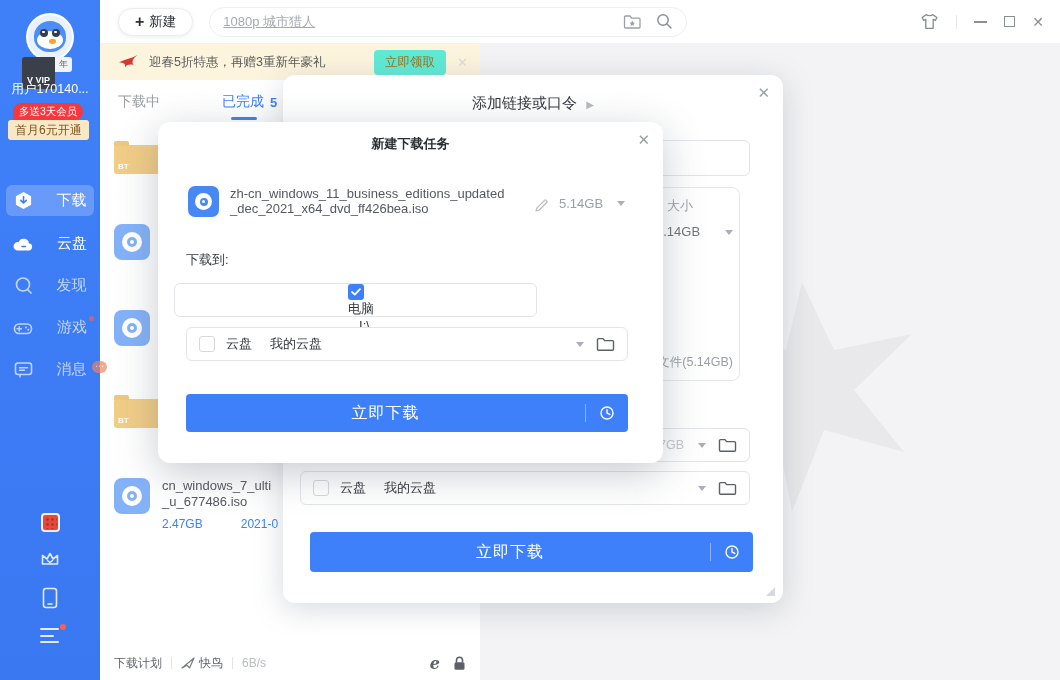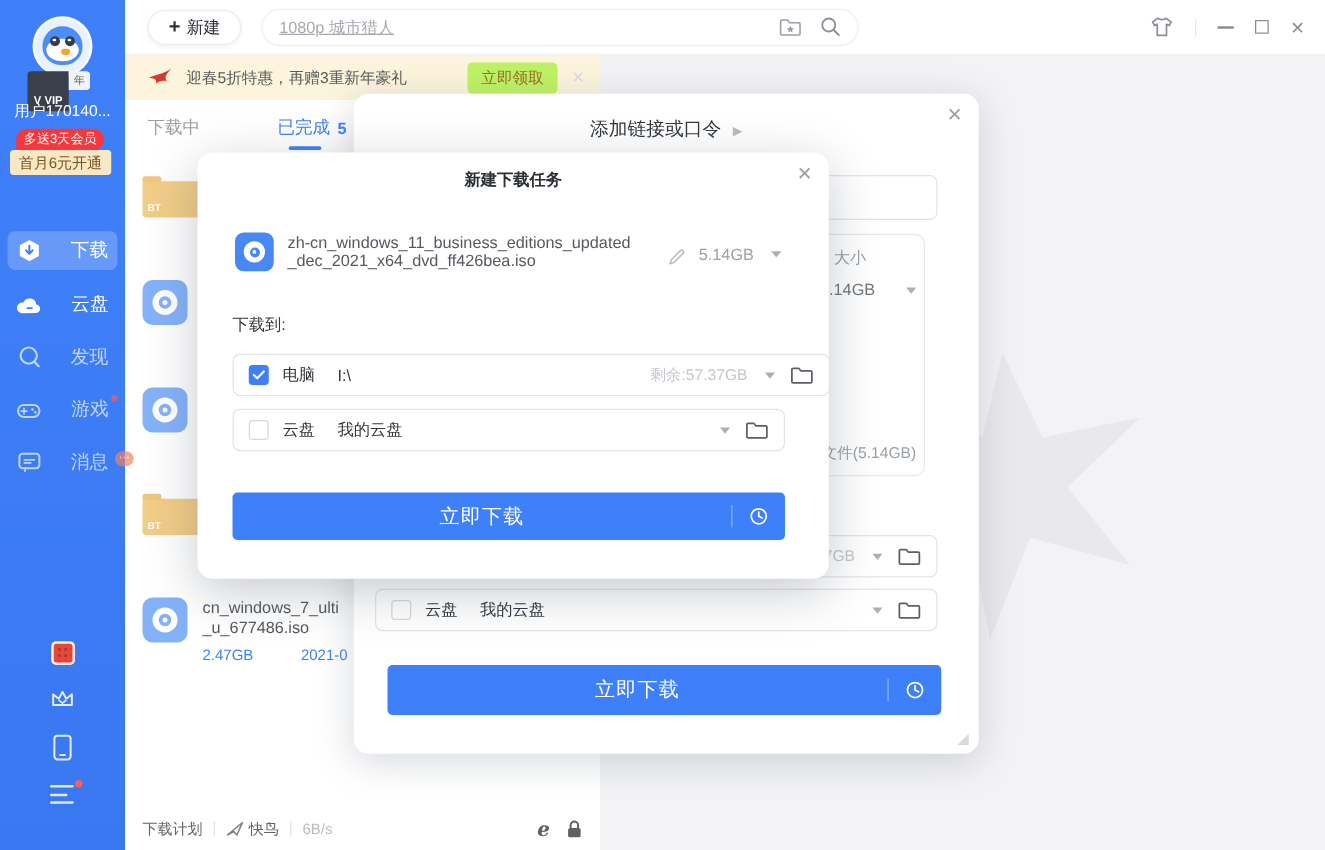--- a/index.html
+++ b/index.html
@@ -22,21 +22,21 @@
   .win-controls{ margin-left:auto; display:flex; align-items:center; gap:17px; padding-right:16px; }
   .wc-sep{ width:1px; height:14px; background:#E7E8EA; }
   .wc-min{ width:13px; height:2px; background:#8A8F94; }
   .wc-max{ width:11px; height:11px; border:1.5px solid #8A8F94; }
   .wc-close{ font-size:14px; color:#8A8F94; line-height:1; }
 
   
   .left-panel{ position:absolute; left:100px; top:44px; width:380px; height:636px; background:#fff; }
   .banner{ height:36px; background:#FCF4DC; display:flex; align-items:center; padding:0 12px 0 18px; }
   .banner-text{ margin-left:10px; font-size:12.5px; color:#5B5B5B; flex:1; }
-  .banner-cta{ background:#bef264; border-radius:4px; color:#99701C; font-size:12.5px; padding:4px 11px; }
+  .banner-cta{ background:#5eead4; border-radius:4px; color:#99701C; font-size:12.5px; padding:4px 11px; }
   .banner-x{ margin-left:11px; color:#DBDBDB; font-size:13px; }
   .tabs{ height:44px; display:flex; align-items:center; padding-left:18px; }
   .tab1{ font-size:14px; color:#9B9EA3; }
   .tab2{ margin-left:62px; font-size:14px; color:#3E7FFA; position:relative; display:flex; gap:6px; align-items:center;}
   .tab2 .cnt{ font-weight:bold; font-size:13px; }
   .tab2::after{ content:''; position:absolute; left:9px; bottom:-9px; width:26px; height:3px;
                 background:#3E7FFA; border-radius:2px; }
   .dl-item{ position:absolute; left:14px; display:flex; }
   .disc{ width:36px; height:36px; border-radius:8px; background:#84B2F9; position:relative; flex:0 0 auto;}
   .disc .ring{ position:absolute; inset:8px; background:#fff; border-radius:50%; }
@@ -78,21 +78,21 @@
                  border:1px solid #E6E8EB; border-radius:8px; }
   .bd-size-hdr{ position:absolute; right:46px; top:9px; font-size:13px; color:#9AA0A6; }
   .bd-size-val{ position:absolute; left:355px; top:36px; font-size:13px; color:#71767C; }
   .bd-size-caret{ position:absolute; left:424px; top:42px; }
   .bd-footer{ position:absolute; right:6px; bottom:9px; font-size:12.5px; color:#9AA0A6; }
 
   .opt-row{ position:absolute; height:34px; border:1px solid #E2E4E8; border-radius:6px;
             display:flex; align-items:center; padding:0 12px; background:#fff; }
   .bd-row1{ left:17px; top:353px; width:450px; justify-content:flex-end; }
   .bd-row2{ left:17px; top:396px; width:450px; }
-  .fm-row1{ left:28px; top:161px; width:478px; }
+  .fm-row1{ left:16px; top:161px; width:363px;flex-direction:column; }
   .fm-row2{ left:28px; top:205px; width:442px; }
   .cb{ width:16px; height:16px; border-radius:3px; flex:0 0 auto; position:relative; }
   .cb.on{ background:#3E7FFA; display:flex; align-items:center; justify-content:center; }
   .cb.off{ background:#fff; border:1px solid #D5D8DC; }
   .row-label{ margin-left:11px; font-size:13px; color:#33373C; }
   .row-val{ margin-left:18px; font-size:13px; color:#33373C; }
   .row-dim{ font-size:12.5px; color:#C3C6CB; }
   .caret{ width:0; height:0; border-left:4px solid transparent; border-right:4px solid transparent;
           border-top:5px solid #ACB0B6; }
   .spacer{ flex:1; }

